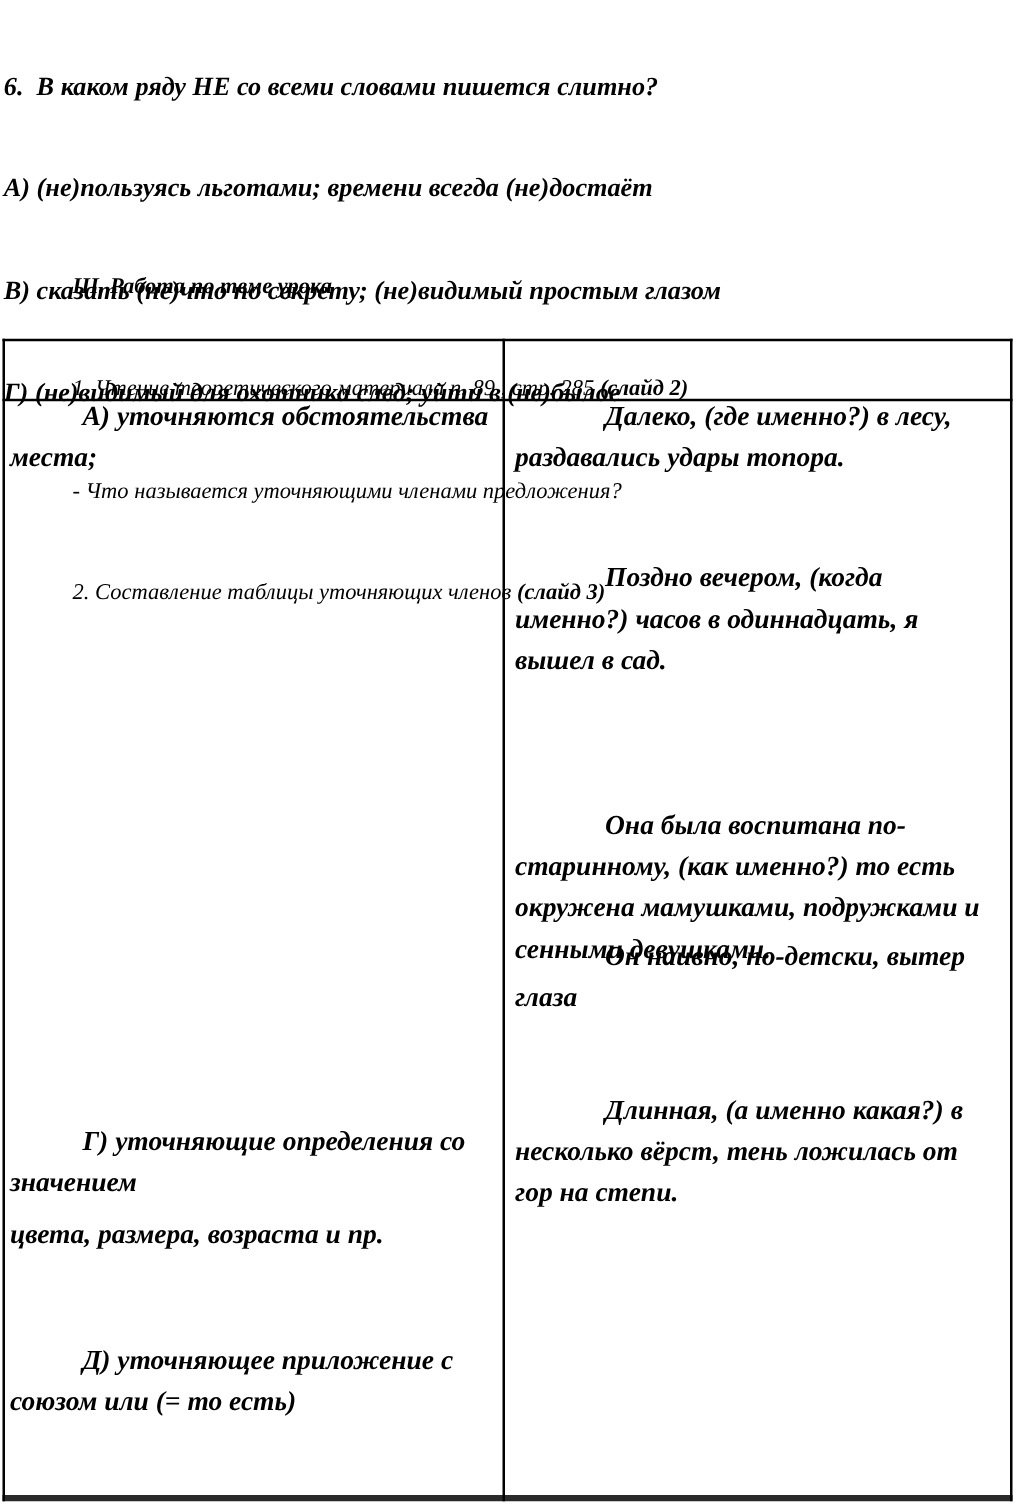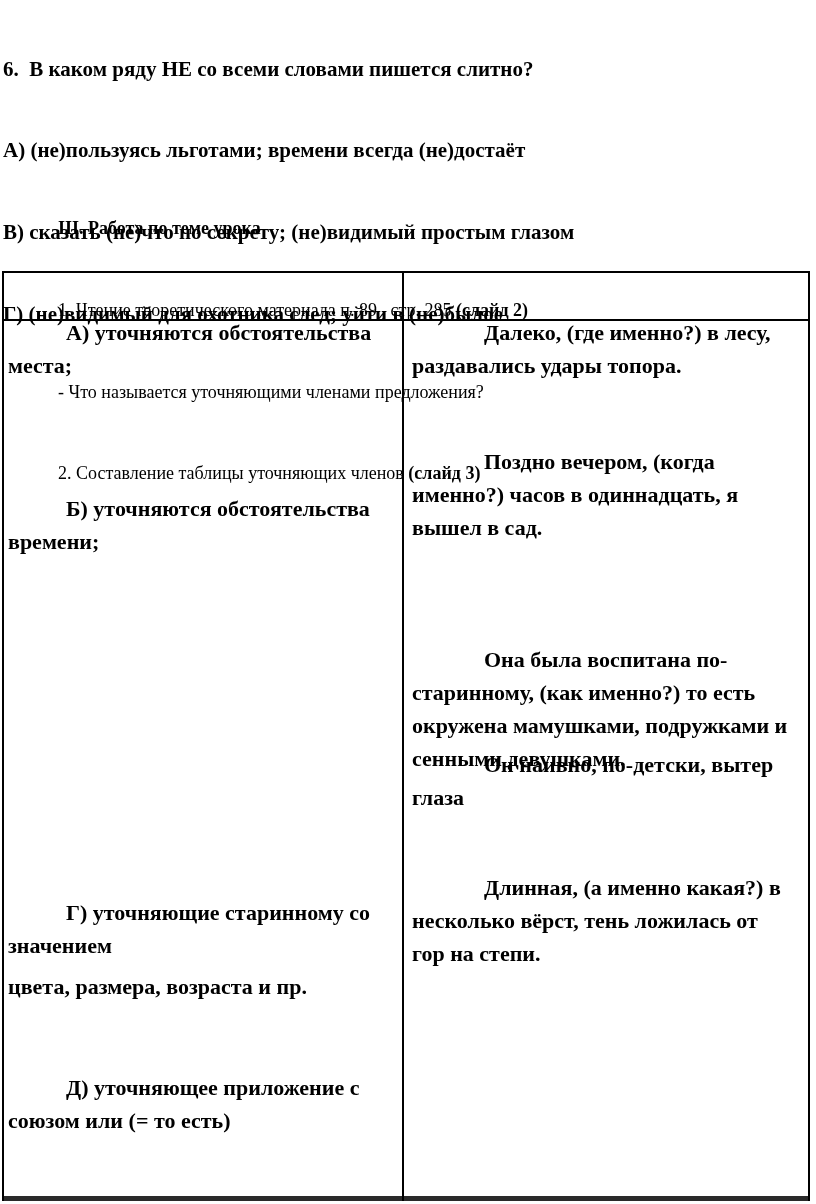--- a/index.html
+++ b/index.html
@@ -8,20 +8,21 @@
     background: #ffffff;
   }
   .page {
     position: relative;
     width: 816px;
     height: 1204px;
     background: #ffffff;
     color: #000000;
     font-family: "Liberation Serif", "DejaVu Serif", serif;
     overflow: hidden;
+    font-style: italic;
   }
   
   .q6-block {
     position: absolute;
     left: 3px;
     top: 1px;
     font-size: 21px;
     font-weight: bold;
     line-height: 27.3px;
     white-space: pre;
@@ -105,23 +106,21 @@
   <div class="tbl">
     <div class="hline line-top"></div>
     <div class="hline line-headersep"></div>
     <div class="hline line-bottom"></div>
     <div class="vline line-left"></div>
     <div class="vline line-right"></div>
     <div class="vline line-divider"></div>
 
     <div class="par lcol pos-la">А) уточняются обстоятельства
 места;</div>
-    <div class="par lcol pos-lb">Б) уточняются обстоятельства
-времени;</div>
-    <div class="par lcol pos-lg">Г) уточняющие старинному со
+    <div class="par lcol pos-lg">Г) уточняющие определения со
 значением</div>
     <div class="par lcol noindent pos-lg2">цвета, размера, возраста и пр.</div>
     <div class="par lcol pos-ld">Д) уточняющее приложение с
 союзом или (= то есть)</div>
 
     <div class="par rcol pos-ra">Далеко, (где именно?) в лесу,
 раздавались удары топора.</div>
     <div class="par rcol pos-rb">Поздно вечером, (когда
 именно?) часов в одиннадцать, я
 вышел в сад.</div>

